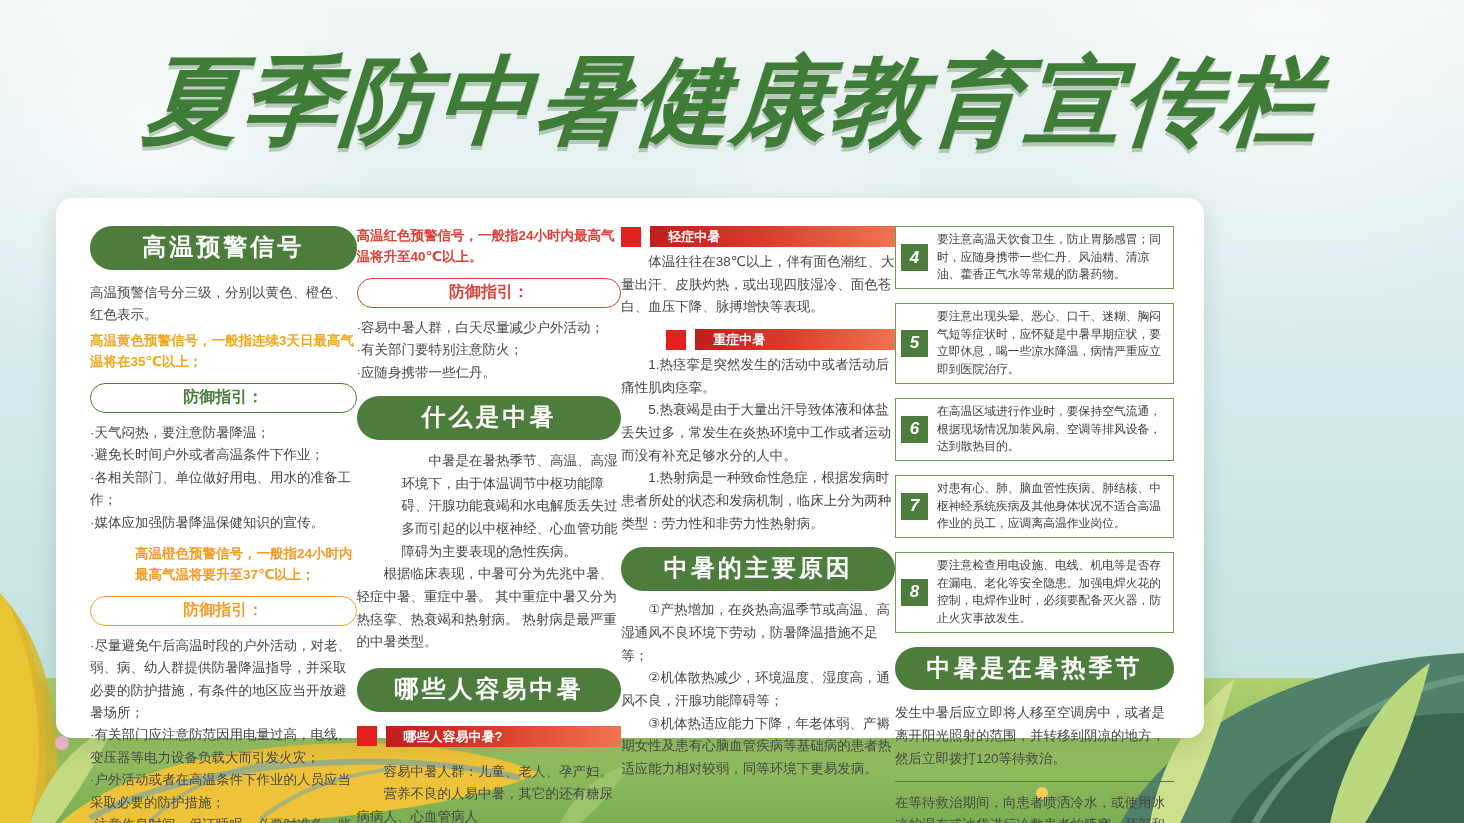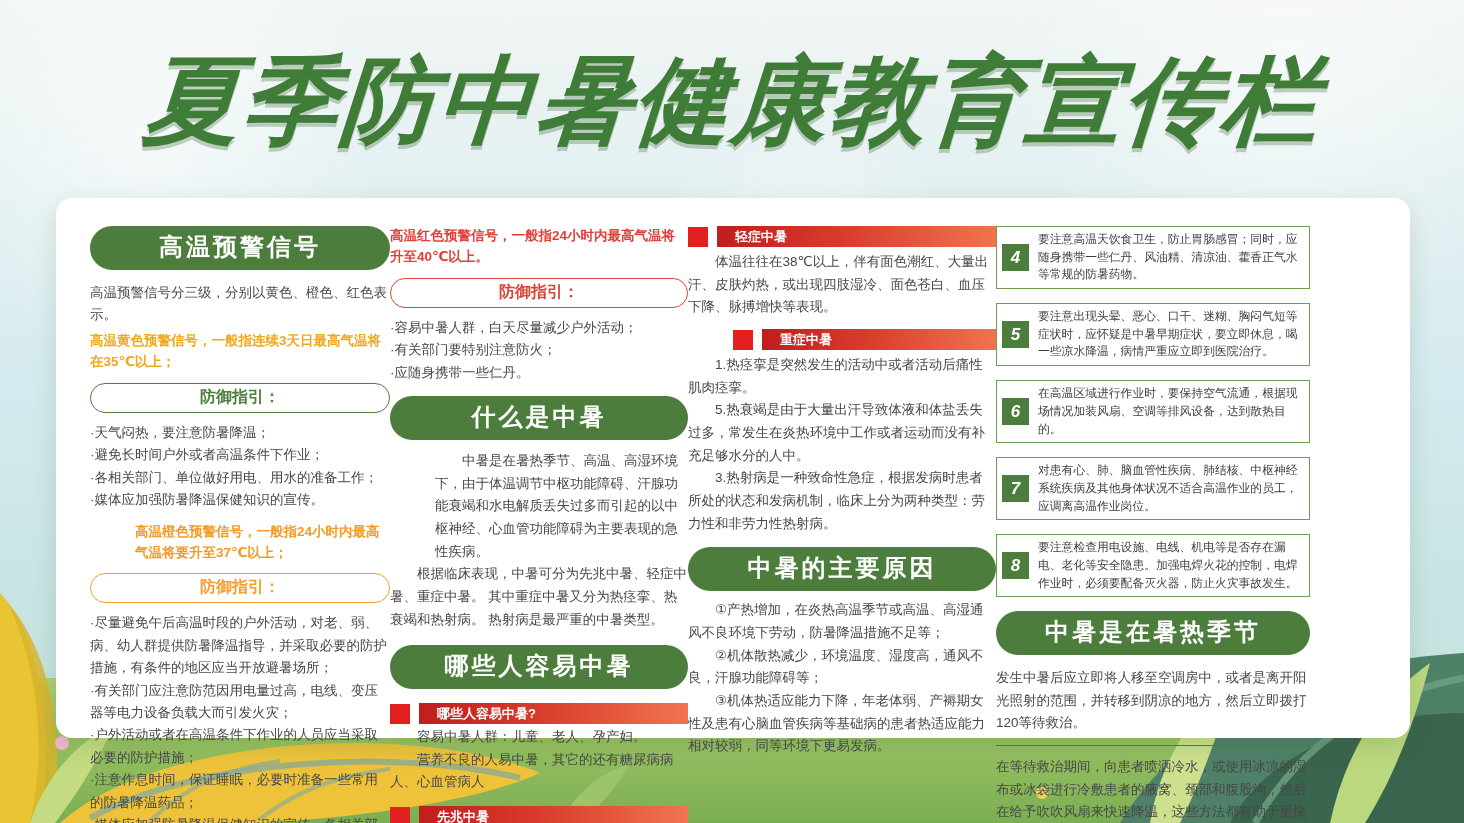--- a/index.html
+++ b/index.html
@@ -26,21 +26,21 @@
     letter-spacing:2px;
     color:#3e7c38;
     transform:skewX(-4deg);
     text-shadow:0 4px 0 rgba(46,92,38,.28), 0 0 2px rgba(255,255,255,.6);
     white-space:nowrap;
   }
 
   
   .board {
     position:absolute; left:56px; top:198px;
-    width:1354px; height:540px;
+    width:1148px; height:540px;
     background:#ffffff;
     border-radius:16px;
     box-shadow:0 8px 24px rgba(60,100,60,.18);
     display:flex;
     padding:28px 30px 22px 34px;
     z-index:3;
   }
   .col { display:flex; flex-direction:column; }
   .col1 { width:300px; }
   .col2 { width:298px; }
@@ -92,21 +92,21 @@
     background:#4c7d3c; color:#fff;
     font-style:italic; font-weight:bold; font-size:17px;
     display:flex; align-items:center; justify-content:center;
     margin-right:9px;
   }
   .note-text { font-size:11.8px; color:#3f3f3f; line-height:1.5; }
 
   .divider { border:none; border-top:1.5px solid #4c7d3c; margin:10px 0; }
 
   
-  .mt4{margin-top:4px;} .mt6{margin-top:2px;} .mt8{margin-top:8px;}
+  .mt4{margin-top:4px;} .mt6{margin-top:14px;} .mt8{margin-top:8px;}
   .mt10{margin-top:10px;padding-left:45px;} .mt12{margin-top:12px;} .mt14{margin-top:14px;} .mb12{margin-bottom:12px;} .mb14{margin-bottom:14px;}
 </style>
 </head>
 <body>
 
 <svg id="deco-bottom" class="deco" viewBox="0 0 1464 230" preserveAspectRatio="none">
   <defs>
     <linearGradient id="grass" x1="0" y1="0" x2="0" y2="1">
       <stop offset="0" stop-color="#aed06e"></stop>
         <stop offset="1" stop-color="#7bae52"></stop>
@@ -189,21 +189,21 @@
       <span class="band-bar">轻症中暑</span>
     </div>
     <p class="body-text indent mt4">体温往往在38℃以上，伴有面色潮红、大量出汗、皮肤灼热，或出现四肢湿冷、面色苍白、血压下降、脉搏增快等表现。</p>
     <div class="band mt10">
       <span class="band-sq"></span>
       <span class="band-bar">重症中暑</span>
     </div>
     <div class="mt4">
       <p class="body-text indent">1.热痉挛是突然发生的活动中或者活动后痛性肌肉痉挛。</p>
       <p class="body-text indent">5.热衰竭是由于大量出汗导致体液和体盐丢失过多，常发生在炎热环境中工作或者运动而没有补充足够水分的人中。</p>
-      <p class="body-text indent">3.热射病是一种致命性急症，根据发病时患者所处的状态和发病机制，临床上分为两种类型：劳力性和非劳力性热射病。</p>
+      <p class="body-text indent">1.热射病是一种致命性急症，根据发病时患者所处的状态和发病机制，临床上分为两种类型：劳力性和非劳力性热射病。</p>
     </div>
     <div class="pill-header mt12">中暑的主要原因</div>
     <div class="mt8">
       <p class="body-text indent">①产热增加，在炎热高温季节或高温、高湿通风不良环境下劳动，防暑降温措施不足等；</p>
       <p class="body-text indent">②机体散热减少，环境温度、湿度高，通风不良，汗腺功能障碍等；</p>
       <p class="body-text indent">③机体热适应能力下降，年老体弱、产褥期女性及患有心脑血管疾病等基础病的患者热适应能力相对较弱，同等环境下更易发病。</p>
     </div>
 
   </div>
 

